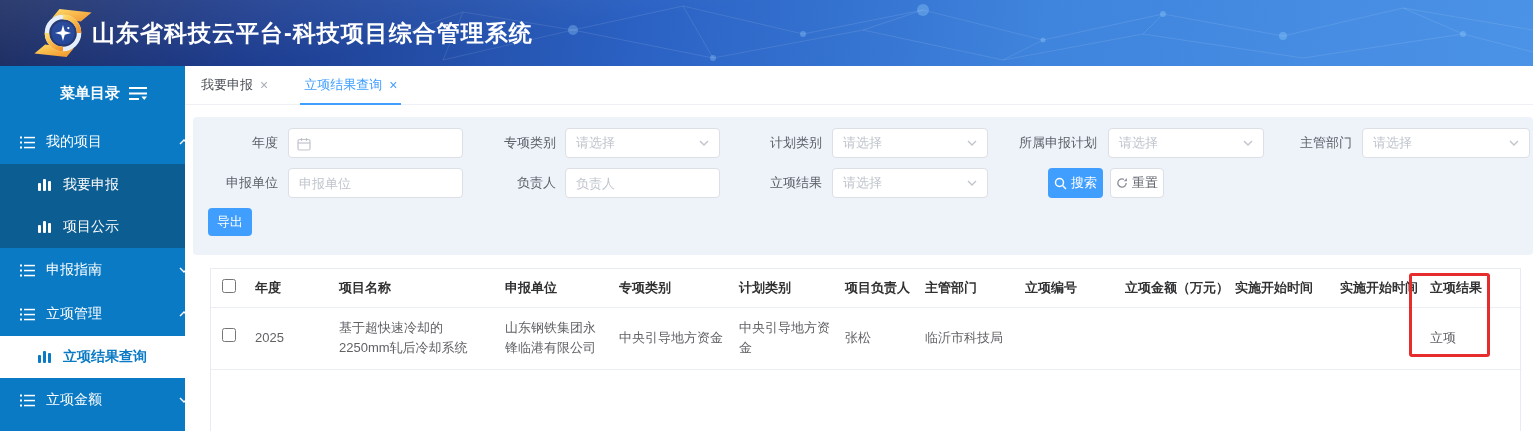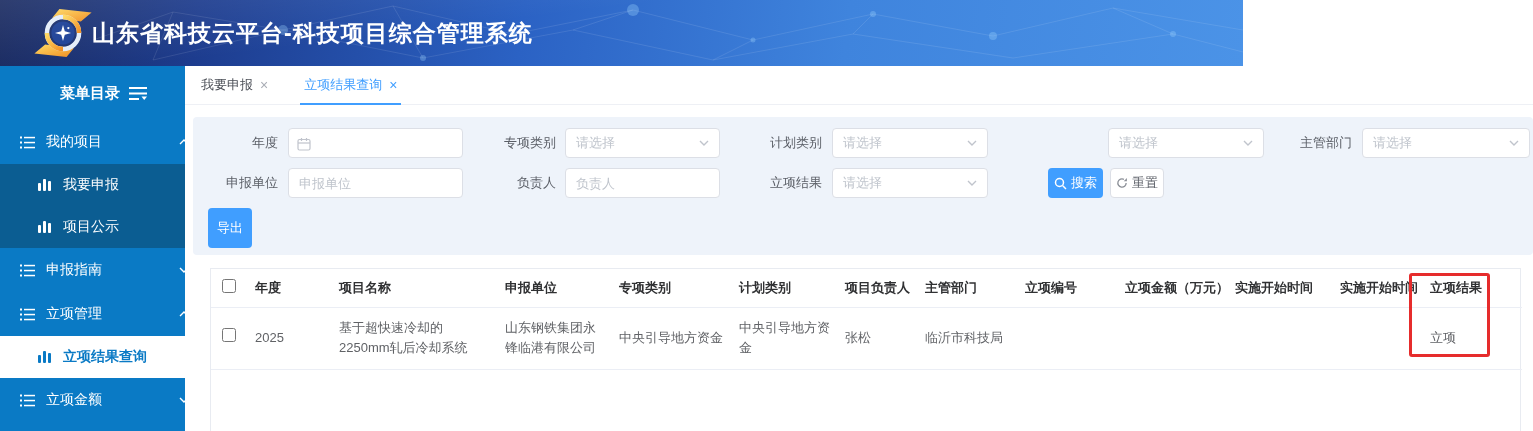--- a/index.html
+++ b/index.html
@@ -1,21 +1,21 @@
 <!DOCTYPE html>
 <html><head>
 <meta charset="utf-8">
 <style>
   * { box-sizing: border-box; margin: 0; padding: 0; }
   html,body { width:1533px; height:431px; overflow:hidden; background:#fff;
               font-family:"Liberation Sans", sans-serif; }
   body { position:relative; }
 
   
-  .hdr { position:absolute; left:0; top:0; width:1243px; height:66px;
+  .hdr { position:absolute; left:0; top:0; width:1533px; height:66px;
          background:linear-gradient(97deg,#17285f 0%, #1d3c8e 16%, #2b62c4 42%, #3f84dd 68%, #4b93e7 100%);
          overflow:hidden; }
   .hdr::after { content:""; position:absolute; inset:0;
          background:linear-gradient(173deg, rgba(255,255,255,0.10) 0%, rgba(255,255,255,0) 38%); }
   .hdr .net { position:absolute; right:0; top:0; }
   .logo { position:absolute; left:34px; top:8px; }
   .app-title { position:absolute; left:92px; top:0; height:66px; line-height:66px;
          color:#fff; font-size:23px; font-weight:bold; letter-spacing:1px; white-space:nowrap; z-index:2; }
 
   
@@ -263,20 +263,21 @@
     </div>
 
     <div class="f-label" style="left:509px;top:11px;width:120px;">计划类别</div>
     <div class="f-select" style="left:639px;top:11px;width:156px;">
       <span>请选择</span>
       <svg width="10" height="6" viewBox="0 0 10 6">
           <path d="M1 1 L5 5 L9 1" stroke="#c0c4cc" stroke-width="1.4" fill="none"></path>
         </svg>
     </div>
 
+    <div class="f-label" style="left:764px;top:11px;width:140px;">所属申报计划</div>
     <div class="f-select" style="left:915px;top:11px;width:156px;">
       <span>请选择</span>
       <svg width="10" height="6" viewBox="0 0 10 6">
           <path d="M1 1 L5 5 L9 1" stroke="#c0c4cc" stroke-width="1.4" fill="none"></path>
         </svg>
     </div>
 
     <div class="f-label" style="left:1039px;top:11px;width:120px;">主管部门</div>
     <div class="f-select" style="left:1169px;top:11px;width:168px;">
       <span>请选择</span>
@@ -311,21 +312,21 @@
       <span>搜索</span>
     </button>
     <button class="btn btn-plain" style="left:917px;top:51px;width:54px;">
       <svg width="12" height="12" viewBox="0 0 13 13">
         <path d="M11 6.5 A4.5 4.5 0 1 1 8.6 2.5" stroke="#8a8e96" stroke-width="1.4" fill="none"></path>
         <path d="M11.8 1.2 L11.8 4.6 L8.4 4.6 Z" fill="#8a8e96"></path>
       </svg>
       <span>重置</span>
     </button>
 
-    <button class="btn btn-primary" style="left:15px;top:91px;width:44px;height:40px;">
+    <button class="btn btn-primary" style="left:15px;top:91px;width:44px;height:28px;">
       <span>导出</span>
     </button>
   </div>
 
   <div class="table-card">
     <table>
       <colgroup>
         <col style="width:36px">
           <col style="width:84px">
           <col style="width:166px">

